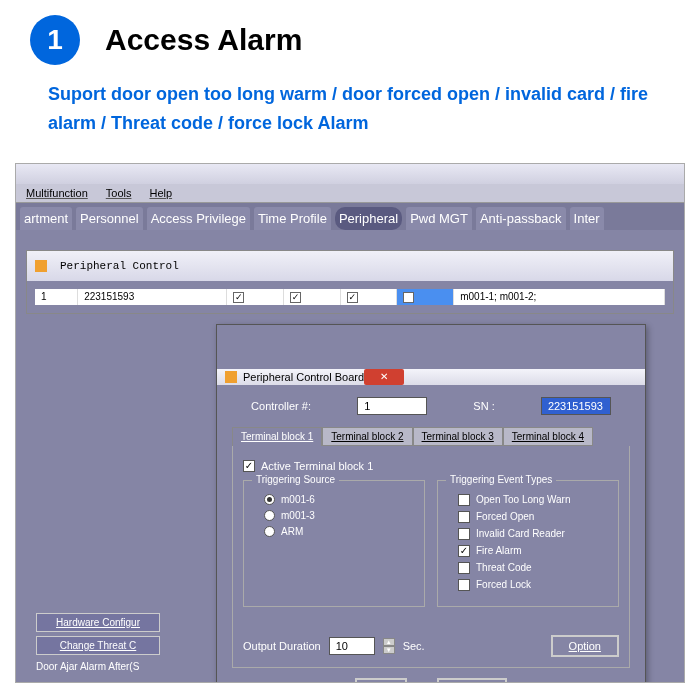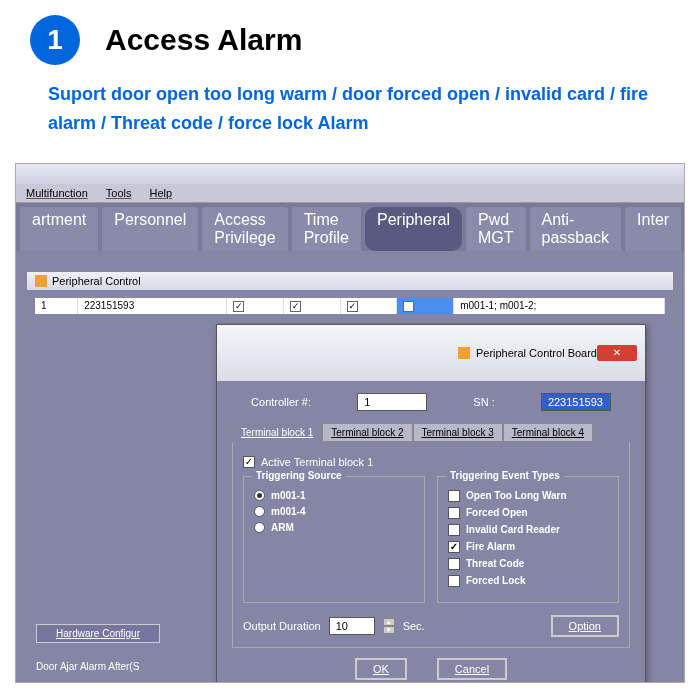--- a/index.html
+++ b/index.html
@@ -6,62 +6,62 @@
 body { font-family: Arial, sans-serif; width: 700px; height: 700px; background: #fff; overflow: hidden; }
 .header { display: flex; align-items: center; padding: 15px 30px; gap: 25px; }
 .number-circle { width: 50px; height: 50px; border-radius: 50%; background: #0066dd; color: #fff; display: flex; align-items: center; justify-content: center; font-size: 28px; font-weight: bold; }
 .title { font-size: 30px; font-weight: bold; color: #000; }
 .subtitle { padding: 0 48px 15px; font-size: 18px; font-weight: bold; color: #0066dd; line-height: 1.6; }
 .app { margin: 10px 15px 0; background: #7a7a9a; position: relative; height: 520px; overflow: hidden; border: 1px solid #aaa; }
 .titlebar { height: 20px; background: linear-gradient(#e8e8f4, #d0d0e0); }
 .menubar { background: #c8c8d8; padding: 3px 10px; font-size: 11px; display: flex; gap: 18px; border-bottom: 1px solid #999; }
 .menubar span { text-decoration: underline; text-decoration-color: #555; cursor: default; }
 .tabs { display: flex; gap: 4px; padding: 4px 4px 0; background: #7a7a9a; }
-.tab { background: #8a8aaa; color: #fff; padding: 4px 12px; font-size: 16px; border-radius: 3px 3px 0 0; cursor: pointer; }
+.tab { background: #8a8aaa; color: #fff; padding: 4px 4px; font-size: 13px; border-radius: 3px 3px 0 0; cursor: pointer; }
 .tab.active { background: #5a5a80; border-radius: 10px; }
 .content { background: #8585a5; padding: 20px 10px 10px; height: 100%; }
 .window { background: #e8e8f0; border: 1px solid #888; margin-bottom: 8px; }
-.window-title { background: linear-gradient(#f0f0f8, #d8d8e8); padding: 3px 8px; font-size: 11px; display: flex; align-items: center; gap: 5px; }
+.window-title { background: linear-gradient(#f0f0f8, #d8d8e8); padding: 9px 8px; font-size: 11px; display: flex; align-items: center; gap: 13px; font-family: Liberation Mono, monospace; }
 .icon-app { width: 12px; height: 12px; background: #f0a030; display: inline-block; }
 .table-wrap { background: #8585a5; padding: 8px; }
 .table { width: 100%; border-collapse: collapse; background: #fff; font-size: 10px; }
 .table th { background: #8585a5; color: #fff; padding: 3px 6px; text-align: left; font-weight: normal; border-right: 1px solid #aaa; }
 .table th.hl { background: #4a8ff0; }
 .table td { padding: 2px 6px; border-right: 1px solid #ddd; background: #fff; }
 .table td.hl { background: #4a8ff0; color: #fff; }
 .chk { display: inline-block; width: 11px; height: 11px; border: 1px solid #666; background: #fff; position: relative; text-align: center; font-size: 9px; line-height: 9px; }
 .dialog { position: absolute; left: 200px; top: 160px; width: 430px; background: #8585a5; border: 1px solid #555; box-shadow: 2px 2px 6px rgba(0,0,0,0.3); z-index: 10; }
-.dialog-tb { background: linear-gradient(#f4f4fa, #dcdce8); padding: 20px 8px; font-size: 11px; display: flex; align-items: center; justify-content: flex-end; }
+.dialog-tb { background: linear-gradient(#f4f4fa, #dcdce8); padding: 0 8px; font-size: 11px; display: flex; align-items: center; justify-content: flex-start; margin-top: 44px; }
 .dialog-tb-l { display: flex; align-items: center; gap: 6px; }
 .close-btn { width: 40px; height: 16px; background: #d04030; color: #fff; font-size: 10px; text-align: center; border-radius: 2px; cursor: pointer; line-height: 16px; }
 .dialog-body { padding: 12px 15px; font-size: 11px; color: #fff; }
 .row { display: flex; align-items: center; gap: 8px; margin-bottom: 12px; width: 100%; justify-content: space-around; }
 .inp { background: #fff; color: #000; padding: 2px 6px; font-size: 11px; border: 1px solid #555; display: inline-block; min-width: 70px; height: 18px; }
 .inp.sel { background: #3060d0; color: #fff; }
 .inner-tabs { display: flex; background: #8585a5; }
 .itab { background: #b8b8c8; color: #000; padding: 3px 8px; font-size: 10px; border: 1px solid #888; cursor: pointer; text-decoration: underline; }
 .itab.active { background: #8585a5; color: #fff; border-bottom: none; }
 .itab-content { border: 1px solid #aaa; border-top: none; padding: 10px; }
 .checkbox-row { display: flex; align-items: center; gap: 6px; margin: 4px 0; }
 .checkbox { width: 12px; height: 12px; border: 1px solid #555; background: #fff; display: inline-flex; align-items: center; justify-content: center; font-size: 10px; color: #000; cursor: pointer; }
 .cols { display: flex; gap: 12px; margin-top: 8px; }
-.fieldset { border: 1px solid #aaa; padding: 8px 10px 10px; flex: 1; position: relative; font-weight: bold; }
+.fieldset { border: 1px solid #aaa; padding: 8px 20px 10px; flex: 1; position: relative; }
 .fieldset-label { position: absolute; top: -7px; left: 8px; background: #8585a5; padding: 0 4px; font-size: 10px; }
 .radio { width: 11px; height: 11px; border-radius: 50%; border: 1px solid #555; background: #fff; display: inline-flex; align-items: center; justify-content: center; cursor: pointer; }
 .radio.on::after { content: ''; width: 5px; height: 5px; border-radius: 50%; background: #333; }
 .option-row { display: flex; align-items: center; gap: 6px; margin: 5px 0; font-size: 10px; }
 .narrow { width: 46px; min-width: 35px; }
 .spinner { display: inline-flex; flex-direction: column; }
 .spinbtn { width: 12px; height: 8px; background: #ccc; border: 1px solid #888; font-size: 6px; text-align: center; line-height: 6px; cursor: pointer; }
 .btn { background: #8585a5; border: 2px solid #ccc; color: #fff; padding: 3px 16px; font-size: 11px; cursor: pointer; text-decoration: underline; }
-.out-row { display: flex; align-items: center; gap: 24px; margin-top: 12px; justify-content: space-between; }
+.out-row { display: flex; align-items: center; gap: 24px; margin-top: 28px; justify-content: space-between; }
 .dialog-btns { display: flex; justify-content: center; gap: 30px; padding: 10px; }
 .bottom-btns { position: absolute; left: 20px; bottom: 10px; display: flex; flex-direction: column; gap: 4px; }
 .bbtn { background: #7575a0; border: 1px solid #ccc; color: #fff; padding: 3px 10px; font-size: 10px; cursor: pointer; text-decoration: underline; width: 124px; text-align: center; }
-.bottom-text { color: #fff; font-size: 10px; margin-top: 14px; }
+.bottom-text { color: #fff; font-size: 10px; margin-top: 2px; }
 </style>
 </head>
 <body>
 
 <div class="header">
   <div class="number-circle">1</div>
   <div class="title">Access Alarm</div>
 </div>
 <div class="subtitle">Suport door open too long warm / door forced open / invalid card / fire alarm / Threat code / force lock Alarm</div>
 
@@ -100,20 +100,21 @@
             <td class="hl"><span class="chk">✓</span></td>
             <td>m001-1; m001-2;</td>
           </tr>
         </tbody>
           </table>
       </div>
     </div>
 
     <div class="bottom-btns">
       <div class="bbtn">Hardware Configur</div>
+      <div class="bbtn">Change Threat C</div>
       <div class="bottom-text">Door Ajar Alarm After(S</div>
     </div>
   </div>
 
   <div class="dialog">
     <div class="dialog-tb">
       <div class="dialog-tb-l">
         <span class="icon-app"></span>
         <span>Peripheral Control Board</span>
       </div>
@@ -135,25 +136,25 @@
       <div class="itab-content">
         <div class="checkbox-row">
           <span class="checkbox">✓</span>
           <span>Active Terminal block 1</span>
         </div>
         <div class="cols">
           <div class="fieldset">
             <div class="fieldset-label">Triggering Source</div>
             <div class="option-row">
                 <span class="radio on"></span>
-                <span>m001-1</span>
+                <span>m001-6</span>
               </div>
             <div class="option-row">
                 <span class="radio"></span>
-                <span>m001-4</span>
+                <span>m001-3</span>
               </div>
             <div class="option-row">
                 <span class="radio"></span>
                 <span>ARM</span>
               </div>
           </div>
           <div class="fieldset">
             <div class="fieldset-label">Triggering Event Types</div>
             <div class="option-row">
                 <span class="checkbox"></span>

